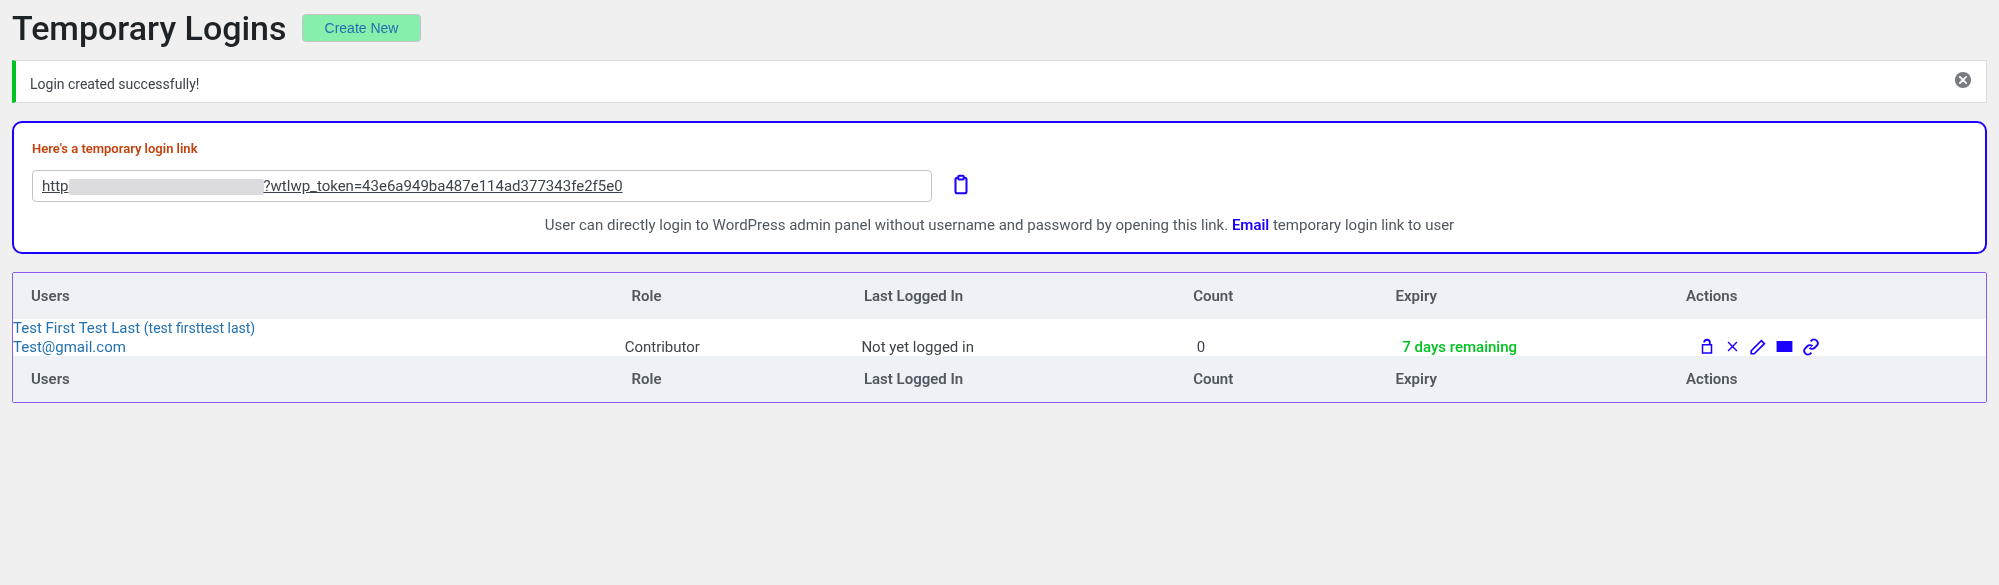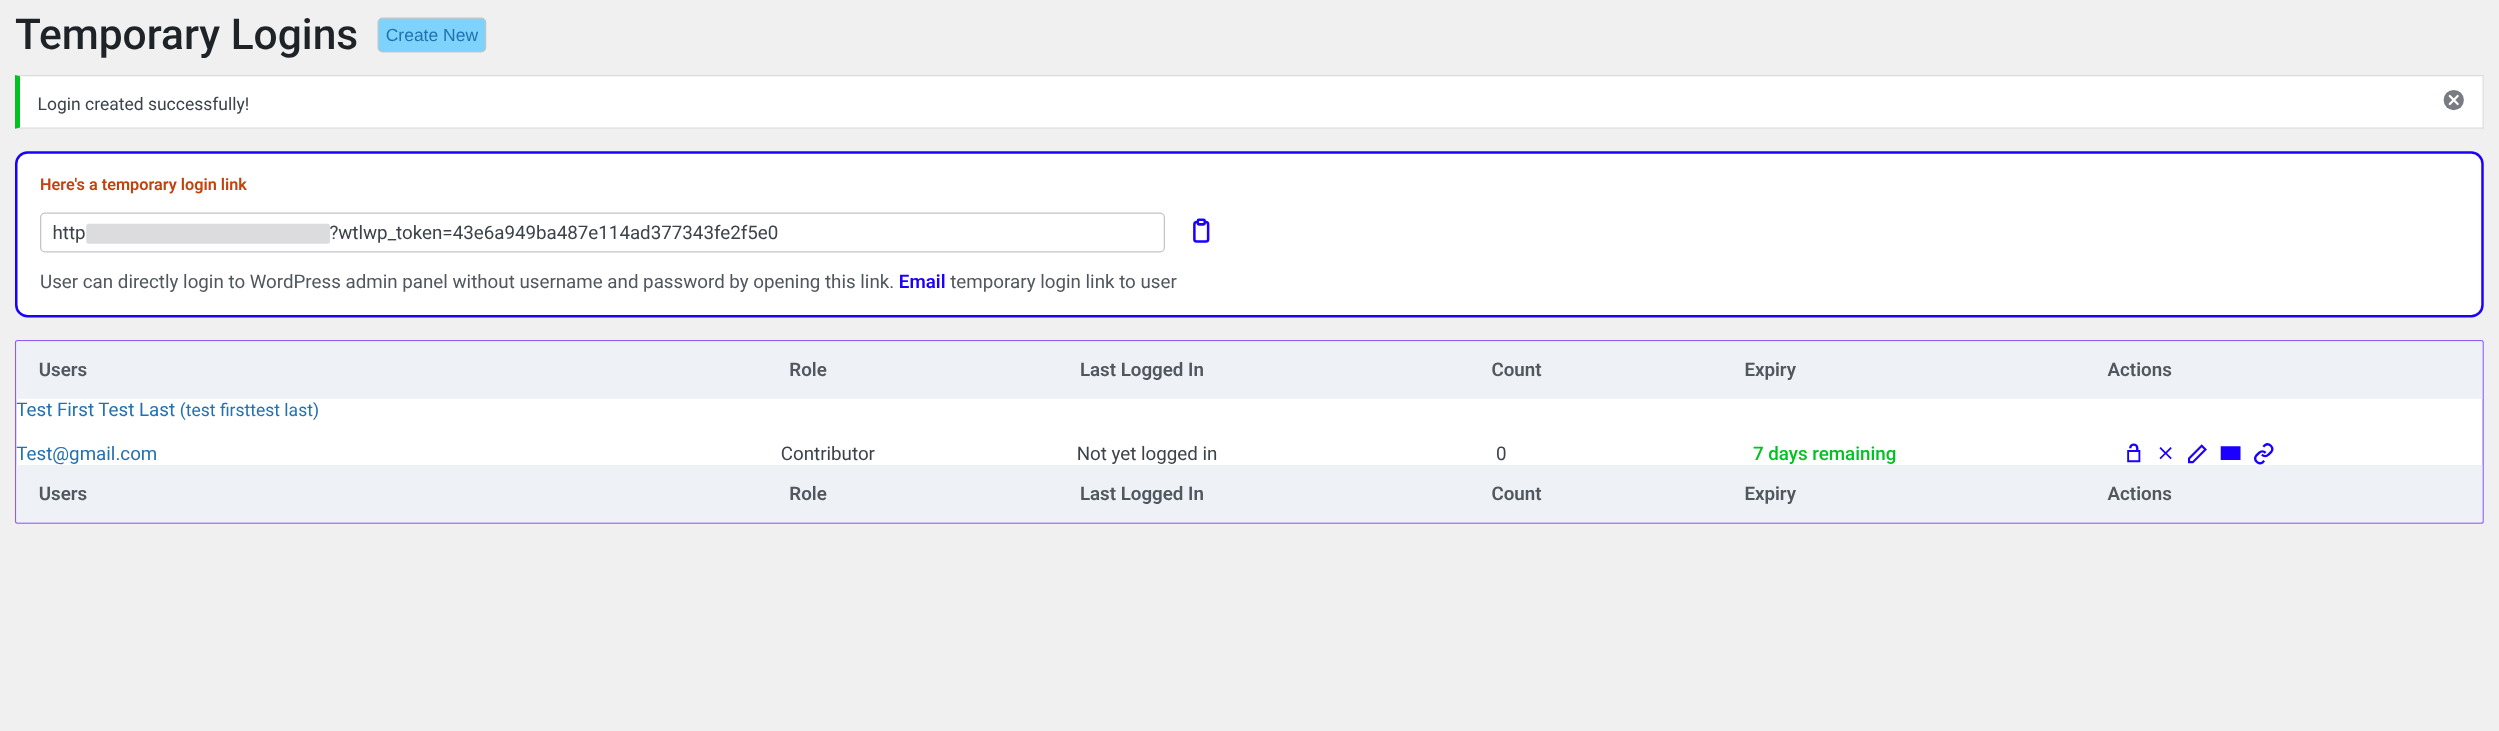--- a/index.html
+++ b/index.html
@@ -14,24 +14,24 @@
       align-items: center;
       gap: 15px;
       margin-bottom: 12px;
     }
     .page-title {
       font-size: 34px;
       font-weight: 500;
       color: #1d2327;
     }
     .create-btn {
-      background: #7dd3fc;
+      background: #86efac;
       border: 1px solid #c3c4c7;
       border-radius: 4px;
-      padding: 5px 6px;
+      padding: 5px 22px;
       font-size: 14px;
       color: #2271b1;
       cursor: pointer;
       font-weight: 500;
     }
     .notice {
       background: #fff;
       border: 1px solid #dcdcde;
       border-left: 4px solid #00c220;
       padding: 10px 14px;
@@ -60,20 +60,21 @@
       font-size: 13px;
       font-weight: 600;
       color: #c2410c;
       margin-bottom: 14px;
     }
     .link-row {
       display: flex;
       align-items: center;
       gap: 18px;
       margin-bottom: 14px;
+      text-decoration: underline;
     }
     .link-input {
       flex: 0 0 900px;
       max-width: 58%;
       border: 1px solid #c3c4c7;
       border-radius: 4px;
       padding: 6px 9px;
       font-size: 15px;
       color: #3c434a;
       background: #fff;
@@ -90,20 +91,21 @@
     .clipboard-btn {
       background: none;
       border: none;
       cursor: pointer;
       color: #1b00ff;
       padding: 0;
     }
     .link-desc {
       font-size: 15px;
       color: #50575e;
+      text-align: center;
     }
     .email-link {
       color: #1b00ff;
       font-weight: 600;
       cursor: pointer;
     }
     .table {
       background: #fff;
       border: 1px solid #8b5cf6;
       border-radius: 2px;
@@ -124,21 +126,21 @@
       align-items: flex-end;
     }
     .col-users { flex: 0 0 31%; }
     .col-role { flex: 0 0 12%; }
     .col-login { flex: 0 0 17%; }
     .col-count { flex: 0 0 9%; }
     .col-expiry { flex: 0 0 15%; margin-left: 28px; }
     .col-actions { flex: 1; }
     .user-name { color: #2271b1; font-size: 15px; }
     .user-username { color: #2271b1; font-size: 14px; }
-    .user-email { color: #2271b1; font-size: 15px; margin-top: 17px; }
+    .user-email { color: #2271b1; font-size: 15px; margin-top: 1px; }
     .expiry-text { color: #00c220; font-weight: 500; }
     .actions-row { display: flex; gap: 8px; align-items: center; }
     .action-btn {
       background: none; border: none; cursor: pointer;
       color: #1b00ff; padding: 0;
     }
     .action-btn svg { display: block; }
   </style>
 </head>
 <body>

